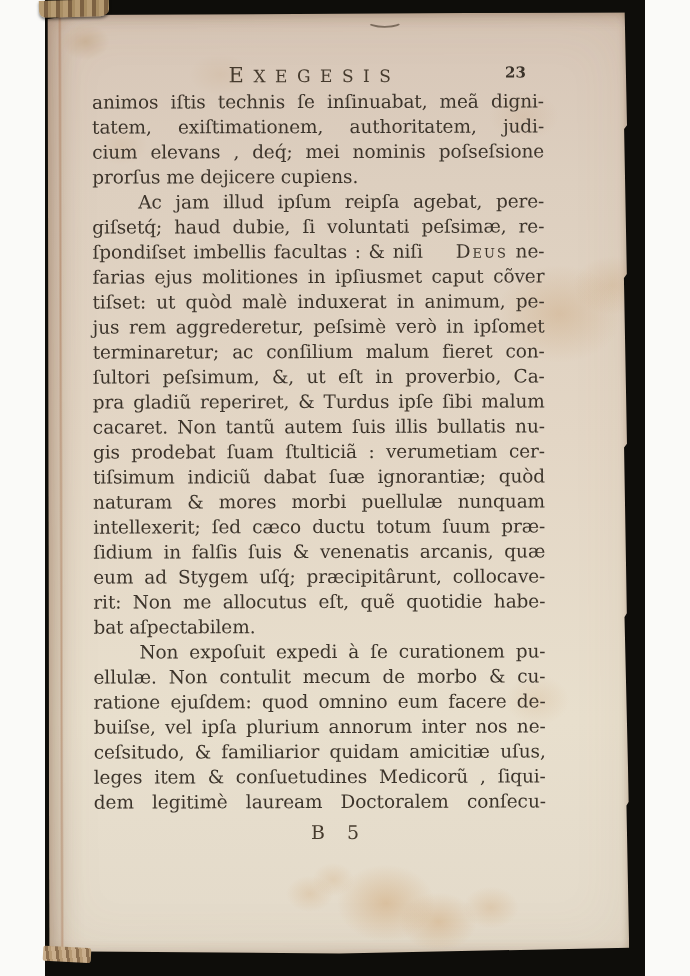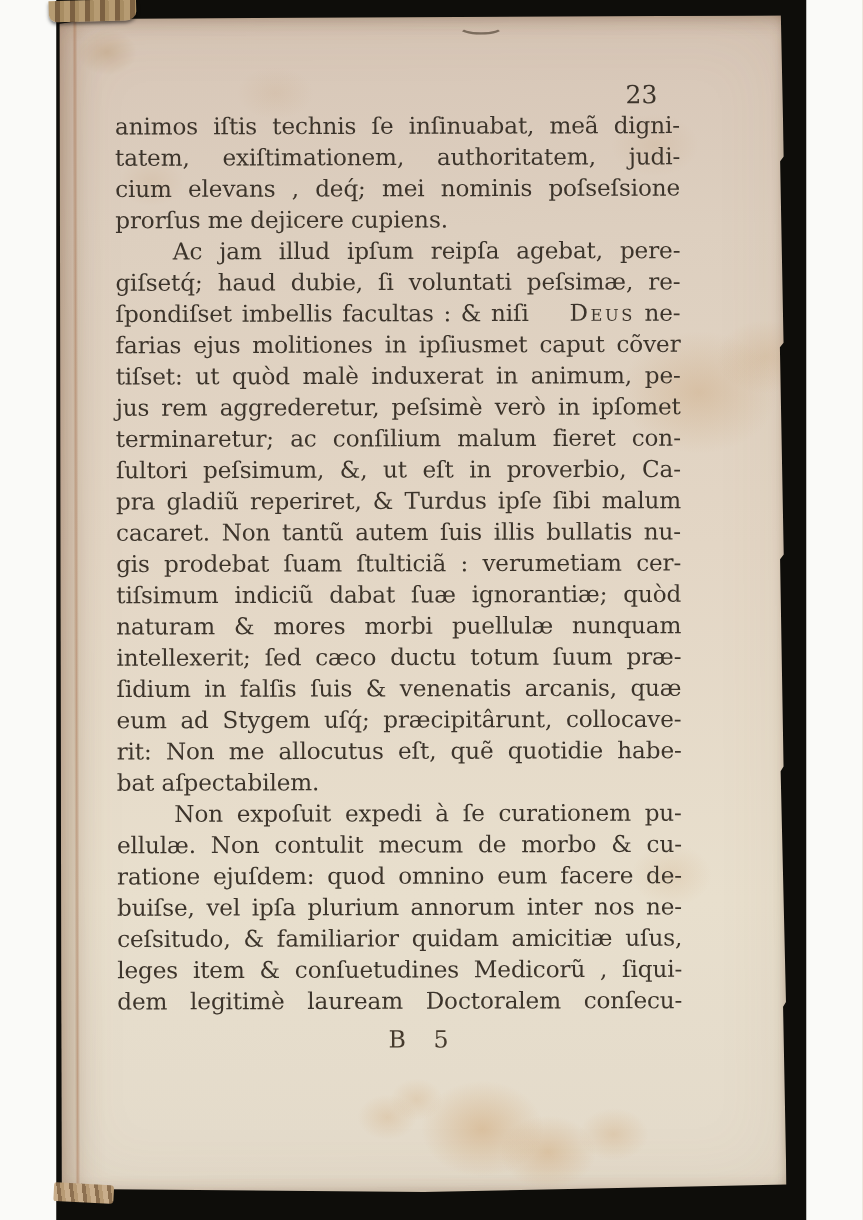--- a/index.html
+++ b/index.html
@@ -89,21 +89,21 @@
     position: absolute; left: 47px; top: 50px; width: 452px;
     color: #3c342b;
   }
   .running-header { position: relative; height: 26px; }
   .title {
     position: absolute; left: 50%; transform: translateX(-52%);
     white-space: nowrap; color: #453a2d;
   }
   .title .cap   { font-size: 21px; letter-spacing: 9.5px; }
   .title .rest  { font-size: 17px; letter-spacing: 9.5px; }
-  .pagenum { position: absolute; right: 18px; top: 1px; font-size: 20px; }
+  .pagenum { position: absolute; right: 18px; top: 1px; font-size: 15px; font-weight: bold; }
 
   .line {
     height: 25px; line-height: 25px; font-size: 18.5px;
     text-align: justify; text-align-last: justify;
     letter-spacing: -0.1px;
   }
   .line.end    { text-align-last: left; }
   .line.indent { text-indent: 46px; }
   .smallcaps   { font-variant: small-caps; letter-spacing: 2px; margin-left: 25px; }
 
@@ -117,20 +117,21 @@
 
 <div class="scan-bed"></div>
 
 <div class="page">
   <div class="stains"></div>
   <div class="crease"></div>
   <div class="ink-mark"></div>
 
   <div class="textblock">
     <div class="running-header">
+      <span class="title"><span class="cap">E</span><span class="rest">XEGESIS</span></span>
       <span class="pagenum">23</span>
     </div>
 
     <div class="line">animos iſtis technis ſe inſinuabat, meã digni-</div>
     <div class="line">tatem, exiſtimationem, authoritatem, judi-</div>
     <div class="line">cium elevans , deq́; mei nominis poſseſsione</div>
     <div class="line end">prorſus me dejicere cupiens.</div>
     <div class="line indent">Ac jam illud ipſum reipſa agebat, pere-</div>
     <div class="line">giſsetq́; haud dubie, ſi voluntati peſsimæ, re-</div>
     <div class="line"><span>ſpondiſset imbellis facultas : &amp; niſi </span><span class="smallcaps">Deus</span><span> ne-</span></div>

